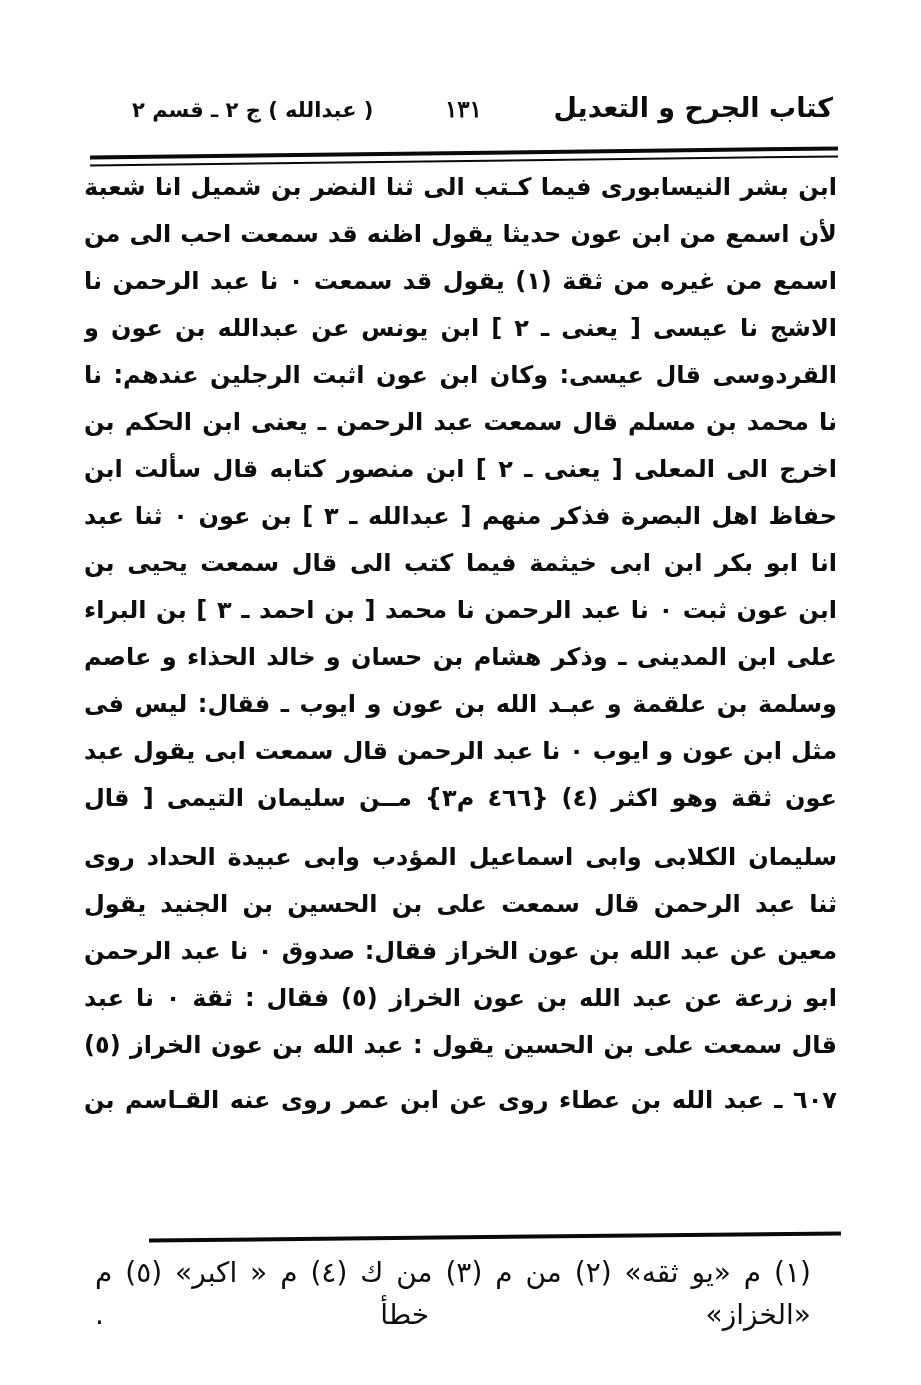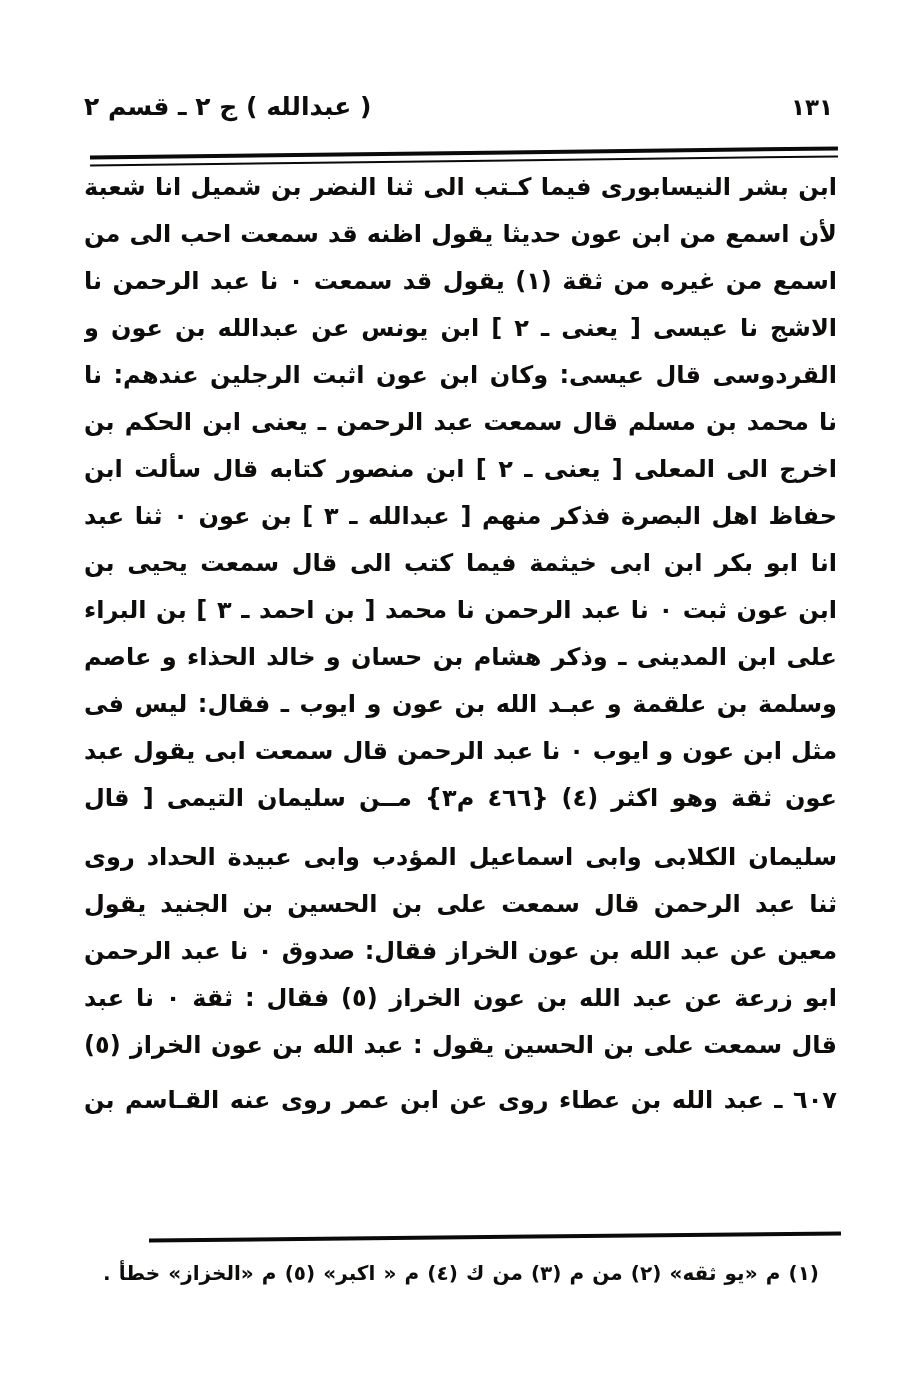--- a/index.html
+++ b/index.html
@@ -13,22 +13,22 @@
     direction:rtl;
     overflow:hidden;
   }
   
   .header {
     position:absolute; top:92px; right:88px; left:84px;
     display:flex; justify-content:space-between; align-items:baseline;
     direction:rtl; font-weight:bold;
   }
   .header-title { font-size:27px; }
-  .header-page  { font-size:23px; letter-spacing:2px; }
-  .header-part  { font-size:25px; }
+  .header-page  { font-size:23px; letter-spacing:2px;font-family:Liberation Serif, serif; }
+  .header-part  { font-size:21px;margin-left:48px; }
   
   .rule-top {
     position:absolute; top:151px; left:90px; width:748px;
     transform:rotate(-0.7deg);
   }
   .rule-top .r1 { height:4px; background:#0a0a0a; }
   .rule-top .r2 { height:2px; background:#0a0a0a; margin-top:5px; }
   
   .body-text {
     position:absolute; top:164px; right:84px; width:753px;
@@ -45,32 +45,33 @@
     overflow:hidden;
   }
   .line.short { text-align-last:right; }
   
   .rule-bottom {
     position:absolute; top:1235px; right:80px; width:692px; height:4px;
     background:#0a0a0a;
     transform:rotate(-0.6deg);
   }
   .footnote {
-    position:absolute; top:1252px; right:102px; width:716px;
+    position:absolute; top:1252px; right:110px; width:716px;
     direction:rtl;
-    font-size:20px; font-weight:bold; line-height:42px;
+    font-size:28px; font-weight:normal; line-height:42px;
     text-align:justify; text-align-last:justify;
   }
 </style>
 </head>
 <body>
 
 <div class="page">
 
   <div class="header">
+    <span class="header-title">كتاب الجرح و التعديل</span>
     <span class="header-page">١٣١</span>
     <span class="header-part">( عبدالله ) ج ٢ ـ قسم ٢</span>
   </div>
 
   <div class="rule-top">
     <div class="r1"></div>
       <div class="r2"></div>
   </div>
 
   <div class="body-text">

